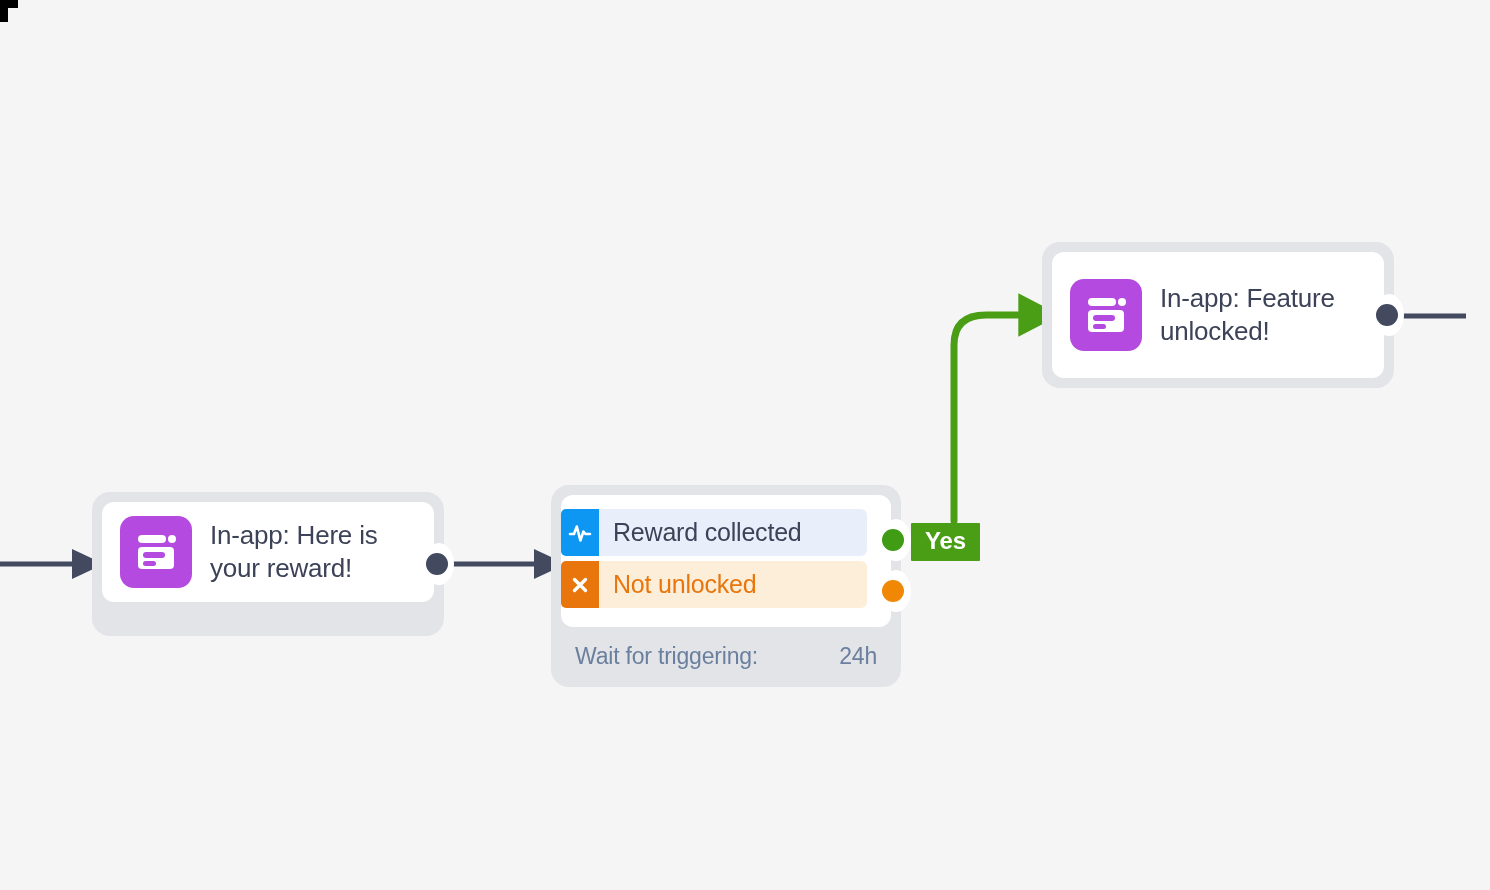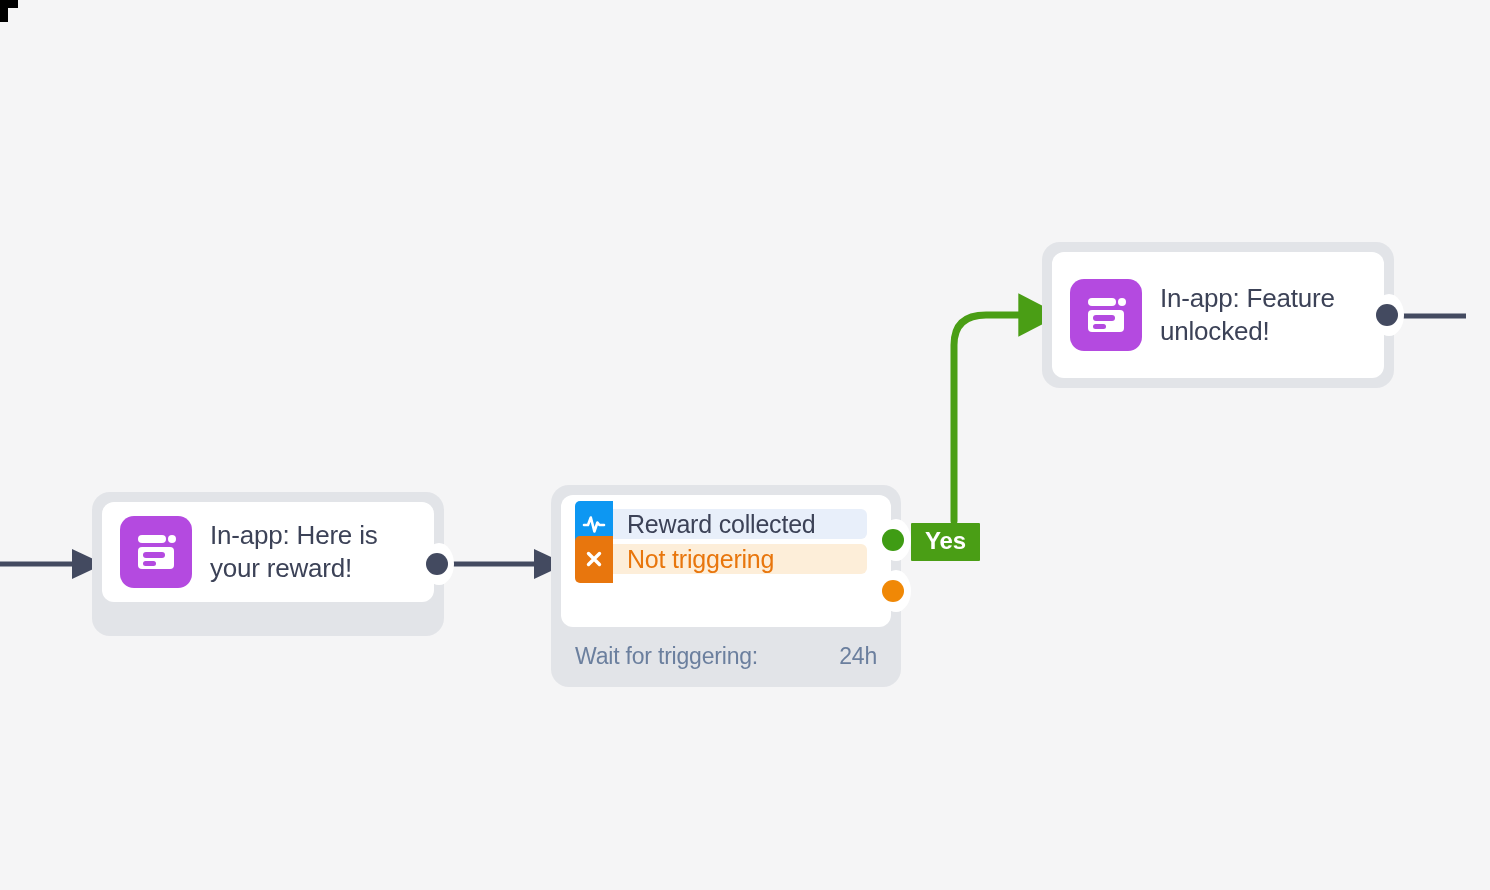--- a/index.html
+++ b/index.html
@@ -108,22 +108,21 @@
     padding: 10px 10px 0 10px;
   }
   #node-trigger .node-card {
     padding: 14px 0 14px 0;
     height: 132px;
     box-sizing: border-box;
   }
   .branch-row {
     display: flex;
     align-items: center;
-    height: 30px;
-    margin-left: 14px;
+    height: 47px;
     border-radius: 0 8px 8px 0;
     overflow: visible;
     position: relative;
   }
   .branch-row + .branch-row { margin-top: 5px; }
   .branch-row .row-bg {
     position: absolute;
     left: 0;
     top: 0;
     right: 24px;
@@ -272,21 +271,21 @@
         <div class="branch-label">Reward collected</div>
       </div>
 
       <div class="branch-row row-fail">
         <div class="row-bg"></div>
         <div class="branch-icon">
           <svg width="24" height="24" viewBox="0 0 24 24">
             <path d="M6.5,6.5 L17.5,17.5 M17.5,6.5 L6.5,17.5" stroke="#ffffff" stroke-width="3.4" stroke-linecap="round"></path>
           </svg>
         </div>
-        <div class="branch-label">Not triggering</div>
+        <div class="branch-label">Not unlocked</div>
       </div>
 
     </div>
 
     <div class="node-footer">
       <span>Wait for triggering:</span>
       <span>24h</span>
     </div>
 
     <div class="port-notch" style="left:330px; top:34px;"></div>

